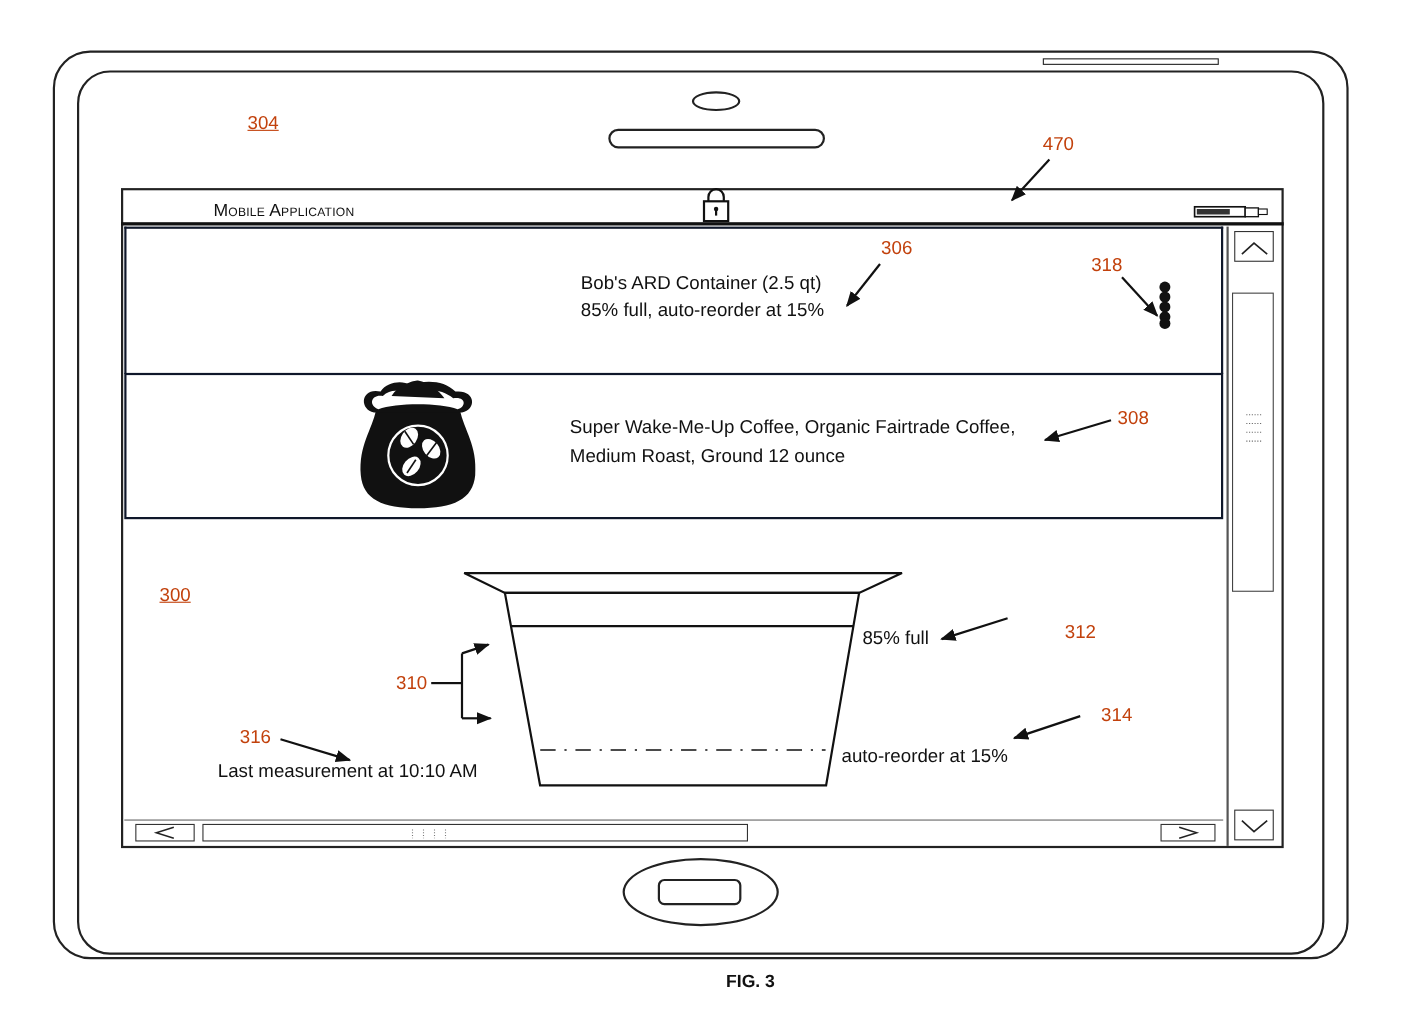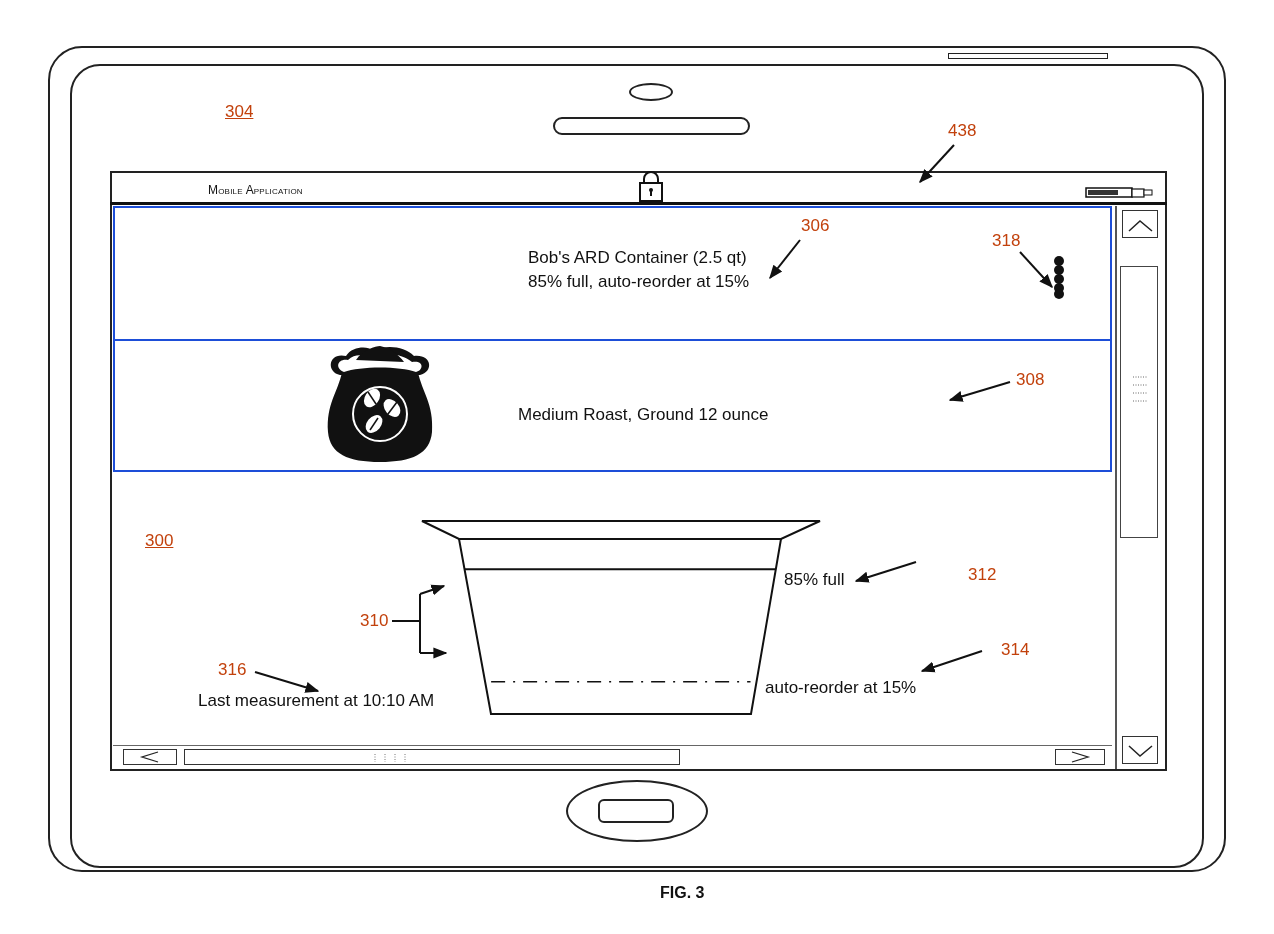--- a/index.html
+++ b/index.html
@@ -19,22 +19,22 @@
   .home-oval { left:566px; top:780px; width:142px; height:62px;
     border:2px solid #222; border-radius:50%; box-sizing:border-box; }
   .home-rect { left:598px; top:799px; width:76px; height:24px;
     border:2px solid #222; border-radius:6px; box-sizing:border-box; }
   .ref { font-size:17px; color:#c2410c; }
   .ref-u { text-decoration:underline; }
   .screen { left:110px; top:171px; width:1057px; height:600px;
     border:2px solid #222; box-sizing:border-box; background:#fff; }
   .title-bar { left:110px; top:171px; width:1057px; height:34px;
     border-bottom:3px solid #111; box-sizing:border-box; }
-  .app-title { left:208px; top:183px; font-size:12px; font-variant:small-caps; letter-spacing:0.2px; }
-  .panel { position:absolute; left:113px; width:999px; box-sizing:border-box; border:2px solid #1d4ed8; }
+  .app-title { left:194px; top:183px; font-size:16px; font-variant:small-caps; letter-spacing:0.2px; }
+  .panel { position:absolute; left:113px; width:999px; box-sizing:border-box; border:2px solid #0f172a; }
   .panel-1 { top:206px; height:134px; border-bottom:none; }
   .panel-2 { top:339px; height:133px; }
   .txt { position:absolute; font-size:17px; line-height:24px; color:#111; white-space:nowrap; }
   .vscroll { left:1115px; top:206px; width:50px; height:563px; box-sizing:border-box;
     border-left:2px solid #555; }
   .vbtn { position:absolute; left:5px; width:36px; height:28px; border:1.5px solid #333; box-sizing:border-box; background:#fff; }
   .vthumb { position:absolute; left:3px; top:60px; width:38px; height:272px; border:1.5px solid #444; box-sizing:border-box; }
   .hscroll { left:113px; top:745px; width:999px; height:22px; box-sizing:border-box;
     border-top:1.5px solid #666; }
   .hbtn { position:absolute; top:3px; width:54px; height:16px; border:1.5px solid #333; box-sizing:border-box; background:#fff; }
@@ -47,34 +47,35 @@
 
 <div class="abs device-outer"></div>
 <div class="abs device-inner"></div>
 <div class="abs top-slot"></div>
 <div class="abs camera"></div>
 <div class="abs speaker"></div>
 <div class="abs home-oval"></div>
 <div class="abs home-rect"></div>
 
 <span class="abs ref ref-u" style="left:225px; top:102px;">304</span>
-<span class="abs ref" style="left:948px; top:121px;">438</span>
+<span class="abs ref" style="left:948px; top:121px;">470</span>
 
 <div class="abs screen"></div>
 <div class="abs title-bar"></div>
 <span class="abs app-title">Mobile Application</span>
 
 <div class="panel panel-1">
   <div class="txt" style="left:413px; top:38px;">Bob's ARD Container (2.5 qt)</div>
   <div class="txt" style="left:413px; top:62px;">85% full, auto-reorder at 15%</div>
 </div>
 <span class="abs ref" style="left:801px; top:216px;">306</span>
 <span class="abs ref" style="left:992px; top:231px;">318</span>
 
 <div class="panel panel-2">
+  <div class="txt" style="left:403px; top:36px;">Super Wake-Me-Up Coffee, Organic Fairtrade Coffee,</div>
   <div class="txt" style="left:403px; top:62px;">Medium Roast, Ground 12 ounce</div>
 </div>
 <span class="abs ref" style="left:1016px; top:370px;">308</span>
 
 <span class="abs ref ref-u" style="left:145px; top:531px;">300</span>
 <span class="abs ref" style="left:360px; top:611px;">310</span>
 <span class="abs ref" style="left:218px; top:660px;">316</span>
 <span class="abs ref" style="left:968px; top:550px;margin-top:15px;">312</span>
 <span class="abs ref" style="left:988px; top:640px;margin-left:13px;">314</span>
 

